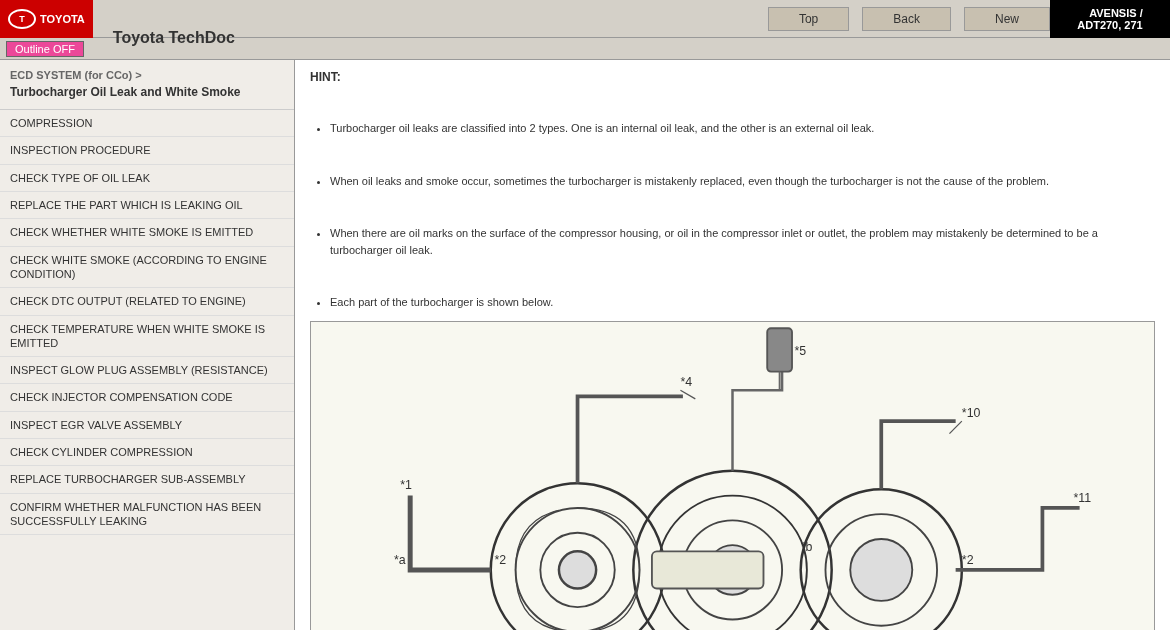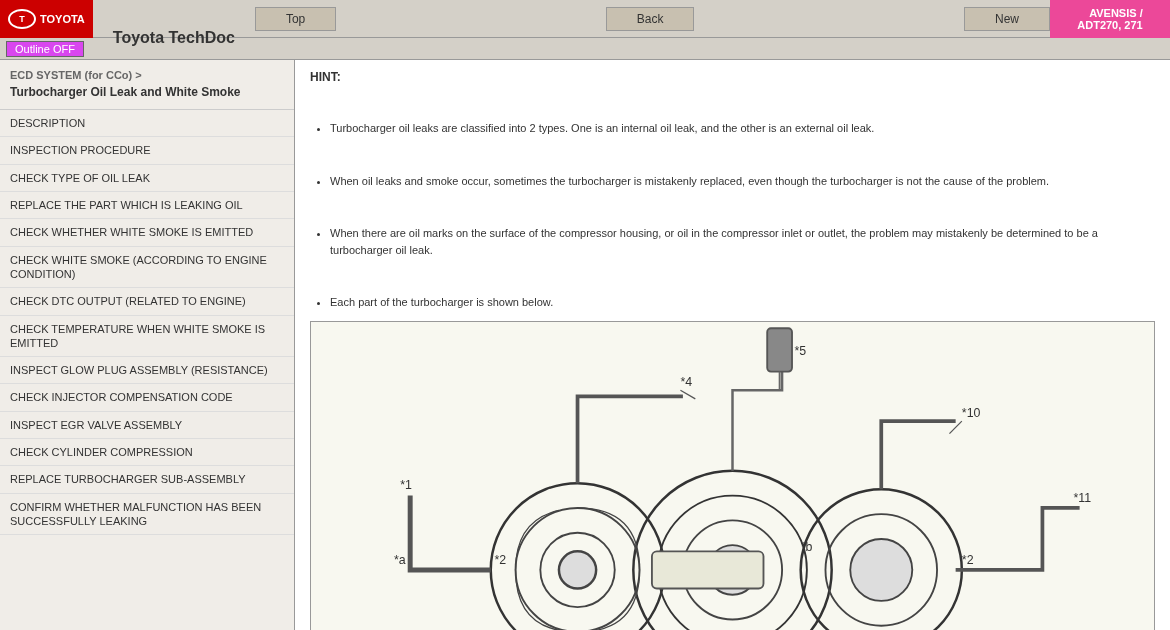--- a/index.html
+++ b/index.html
@@ -3,27 +3,27 @@
   <meta charset="utf-8">
   <style>
     * { margin: 0; padding: 0; box-sizing: border-box; }
     body { width: 1170px; height: 630px; font-family: Arial, sans-serif; font-size: 12px; overflow: hidden; background: #d4d0c8; }
 
     
     .header { display: flex; align-items: center; background: #d4d0c8; border-bottom: 1px solid #999; height: 38px; }
     .toyota-logo { background: #cc0000; color: white; font-weight: bold; font-size: 11px; padding: 4px 8px; display: flex; align-items: center; gap: 4px; height: 38px; }
     .toyota-oval { width: 28px; height: 20px; border: 2px solid white; border-radius: 50%; display: flex; align-items: center; justify-content: center; font-size: 9px; }
     .app-title { font-size: 16px; font-weight: bold; color: #333; padding: 0 20px; margin-top: 39px; }
-    .nav-buttons { display: flex; gap: 2px; flex: 1; justify-content: space-between; }
+    .nav-buttons { display: flex; gap: 13px; flex: 1; justify-content: flex-end; }
     .nav-btn { background: #c8c0b0; border: 1px solid #999; padding: 4px 30px; font-size: 12px; cursor: pointer; color: #333; }
-    .vehicle-info { background: #ec4899; color: white; padding: 4px 10px; font-size: 11px; font-weight: bold; text-align: right; min-width: 120px; height: 38px; display: flex; align-items: center; justify-content: center; }
+    .vehicle-info { background: #000000; color: white; padding: 4px 10px; font-size: 11px; font-weight: bold; text-align: right; min-width: 120px; height: 38px; display: flex; align-items: center; justify-content: center; }
 
     
     .outline-bar { background: #d4d0c8; border-bottom: 1px solid #999; padding: 3px 6px; height: 22px; display: flex; align-items: center; }
-    .outline-btn { background: #d946ef; color: white; border: 1px solid #666; padding: 1px 8px; font-size: 11px; cursor: pointer; }
+    .outline-btn { background: #ec4899; color: white; border: 1px solid #666; padding: 1px 8px; font-size: 11px; cursor: pointer; }
 
     
     .main-layout { display: flex; height: calc(630px - 60px); }
 
     
     .sidebar { width: 295px; background: #f0ede8; border-right: 1px solid #999; overflow-y: auto; flex-shrink: 0; }
     .sidebar-title { padding: 8px 10px; font-weight: bold; font-size: 12px; color: #333; border-bottom: 1px solid #ccc; line-height: 1.4; }
     .sidebar-title-main { font-size: 11px; color: #666; margin-bottom: 1px; }
     .sidebar-item { padding: 6px 10px; border-bottom: 1px solid #ddd; font-size: 11px; color: #333; cursor: pointer; line-height: 1.3; }
 
@@ -64,21 +64,21 @@
   <button class="outline-btn">Outline OFF</button>
 </div>
 
 <div class="main-layout">
 
   <div class="sidebar">
     <div class="sidebar-title">
       <div class="sidebar-title-main">ECD SYSTEM (for CCo) &gt;</div>
       <div>Turbocharger Oil Leak and White Smoke</div>
     </div>
-    <div class="sidebar-item">DESCRIPTION</div>
+    <div class="sidebar-item">COMPRESSION</div>
     <div class="sidebar-item">INSPECTION PROCEDURE</div>
     <div class="sidebar-item">CHECK TYPE OF OIL LEAK</div>
     <div class="sidebar-item">REPLACE THE PART WHICH IS LEAKING OIL</div>
     <div class="sidebar-item">CHECK WHETHER WHITE SMOKE IS EMITTED</div>
     <div class="sidebar-item">CHECK WHITE SMOKE (ACCORDING TO ENGINE CONDITION)</div>
     <div class="sidebar-item">CHECK DTC OUTPUT (RELATED TO ENGINE)</div>
     <div class="sidebar-item">CHECK TEMPERATURE WHEN WHITE SMOKE IS EMITTED</div>
     <div class="sidebar-item">INSPECT GLOW PLUG ASSEMBLY (RESISTANCE)</div>
     <div class="sidebar-item">CHECK INJECTOR COMPENSATION CODE</div>
     <div class="sidebar-item">INSPECT EGR VALVE ASSEMBLY</div>

